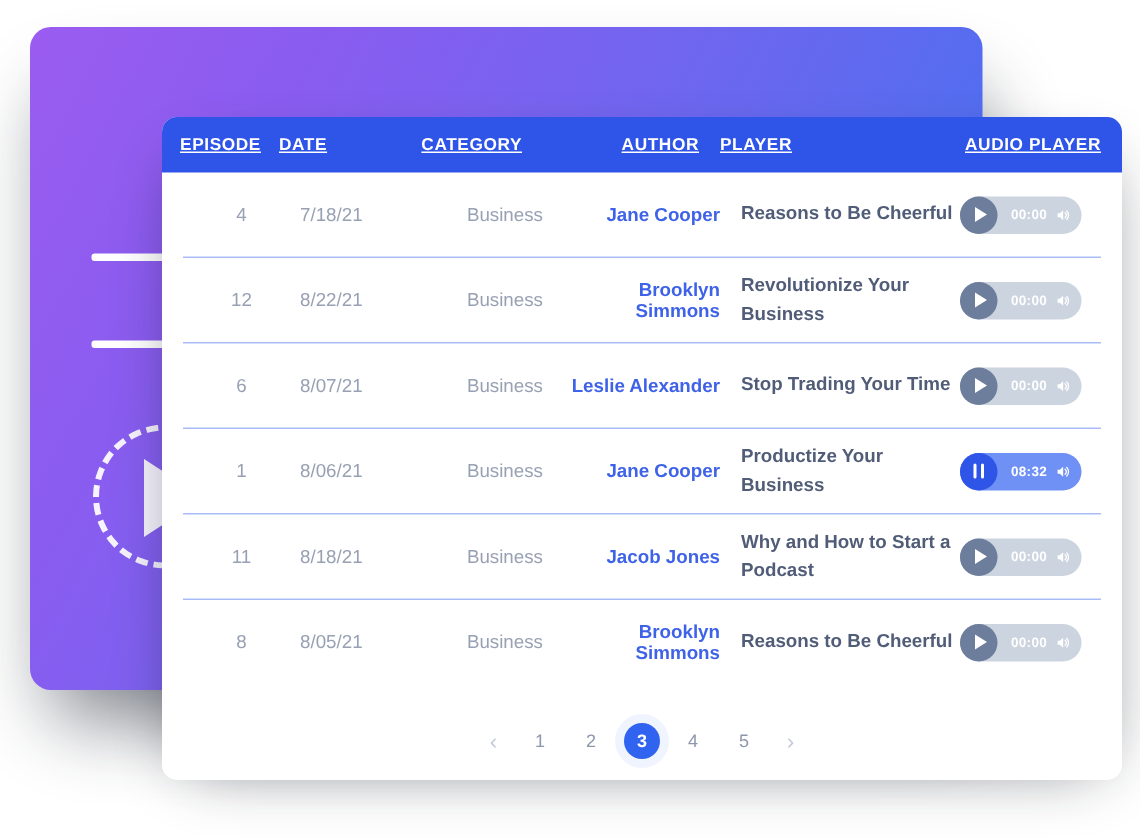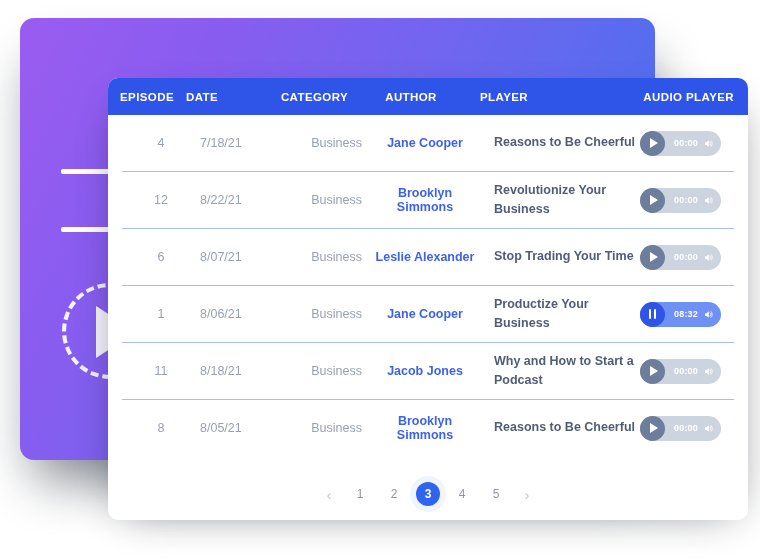--- a/index.html
+++ b/index.html
@@ -114,26 +114,27 @@
 
   .thead {
     height: 37px;
     background: #2f55e8;
     display: flex;
     align-items: center;
     color: #ffffff;
     font-size: 11.5px;
     font-weight: bold;
     letter-spacing: .4px;
+    text-decoration: underline;
   }
 
   .col-episode  { width: 78px;  text-align: center; flex: none; }
   .col-date     { width: 70px;  flex: none; }
   .col-category { width: 92px;  text-align: right; flex: none; }
-  .col-author   { width: 118px; text-align: center;   flex: none; padding-left: 8px; box-sizing: border-box; }
+  .col-author   { width: 118px; text-align: right;   flex: none; padding-left: 8px; box-sizing: border-box; }
   .col-title    { width: 160px; text-align: left;   flex: none; padding-left: 14px; box-sizing: border-box; }
   .col-player   { flex: 1 1 auto; text-align: right; padding-right: 14px; box-sizing: border-box; }
 
   .tbody { padding: 0 14px; }
 
   .row {
     display: flex;
     align-items: center;
     min-height: 56px;
     border-bottom: 1.3px solid #a9bcf7;

